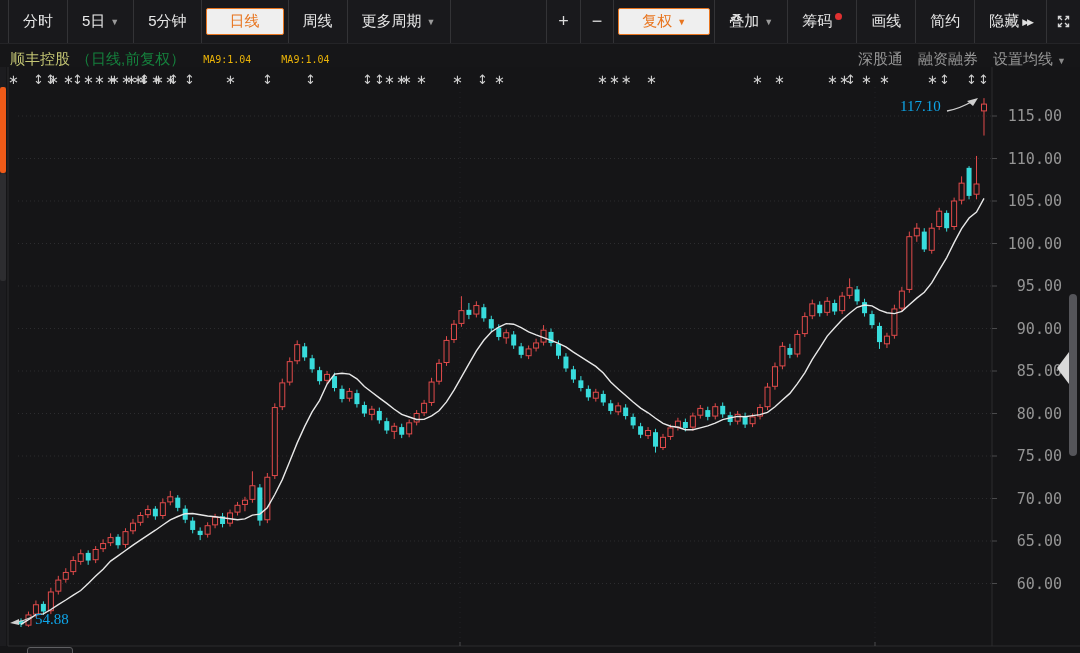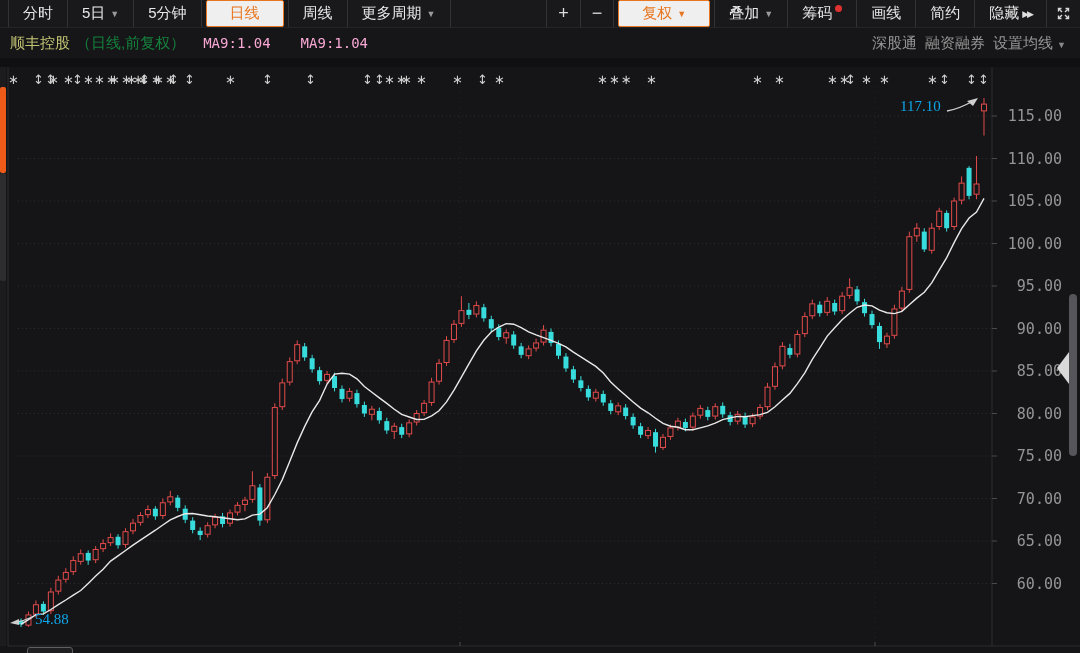--- a/index.html
+++ b/index.html
@@ -1,40 +1,40 @@
 <!DOCTYPE html>
 <html style="--accent_orange: #e8751f; --candle_up: #e14b4b; --candle_down: #38dcdc; --ma_line: #e8e8e8; --axis_text: #959595; --grid: #2c2c2f; --scrollbar_thumb: #55555a; --left_strip_orange: #ee5a18; --badge_red: #e03131;"><head>
 <meta charset="utf-8">
 <style>
   * { margin:0; padding:0; box-sizing:border-box; }
   html,body { width:1080px; height:653px; overflow:hidden; background:#101012; }
   body { font-family:"Liberation Sans","DejaVu Sans",sans-serif; color:#e2e2e2; position:relative; }
   .mono { font-family:"DejaVu Sans Mono",monospace; }
 
   
-  .toolbar { height:28px; background:#19191c; border-bottom:1px solid #242427; display:flex; justify-content:space-between; align-items:stretch; }
+  .toolbar { height:44px; background:#19191c; border-bottom:1px solid #242427; display:flex; justify-content:space-between; align-items:stretch; }
   .tb-group { display:flex; align-items:stretch; }
   .tb-left { border-left:1px solid #333336; margin-left:8px; }
   .tb-cell { display:flex; align-items:center; justify-content:center; padding:0 14px; border-right:1px solid #333336; font-size:15px; color:#e8e8e8; cursor:pointer; background:transparent; border-top:none; border-bottom:none; white-space:nowrap; }
   button.tb-cell { border-left:none; }
   .tb-cell .caret { font-size:9px; color:#9a9a9a; margin-left:5px; }
   .tb-cell.activebox { padding:0 4px; border-right:1px solid #333336; }
   .active-inner { border:1px solid var(--accent_orange); color:var(--accent_orange); border-radius:2px; padding:3px 23px; font-size:15px; display:flex; align-items:center; }
   .active-inner .caret { color:var(--accent_orange); }
   .tb-sm { padding:0 11px; font-size:18px; color:#dcdcdc; }
   .dot-badge { width:7px; height:7px; border-radius:50%; background:var(--badge_red); display:inline-block; margin:-10px 0 0 3px; }
   .chevrons { font-size:9px; letter-spacing:-2px; margin-left:3px; color:#e0e0e0; }
   .fullscreen-cell { padding:0 8px; border-right:none; }
 
   
   .legend-row { height:30px; background:#161618; display:flex; align-items:center; padding:0 14px 0 10px; font-size:15px; }
   .stock-name { color:#c3c573; font-weight:normal; margin-right:6px; }
   .period-info { color:#15803d; margin-right:18px; }
-  .ma-label { color:#f9a8d4; font-size:14px; margin-right:30px; }
-  .legend-right { margin-left:auto; display:flex; align-items:flex-start; gap:8px; color:#969696; font-size:15px; }
+  .ma-label { color:#eab308; font-size:10px; margin-right:30px; }
+  .legend-right { margin-left:auto; display:flex; align-items:flex-start; gap:15px; color:#969696; font-size:15px; }
   .legend-right .link { cursor:pointer; }
   .legend-right .caret { font-size:9px; color:#8a8a8a; margin-left:4px; }
 
   
   .chart-wrap { position:absolute; left:0; top:67px; width:1080px; height:586px; background:#151517; }
   svg text.axis-label { font-family:"DejaVu Sans Mono",monospace; font-size:15px; fill:var(--axis_text); }
   svg text.marker { font-family:"DejaVu Sans",sans-serif; font-size:13px; fill:#cfcfcf; letter-spacing:1px; }
   svg .grid { stroke:var(--grid); stroke-width:1; stroke-dasharray:1,3; }
   svg .vgrid { stroke:#232327; stroke-width:1; stroke-dasharray:1,4; }
   svg .border-line { stroke:#2c2c2f; stroke-width:1; }

